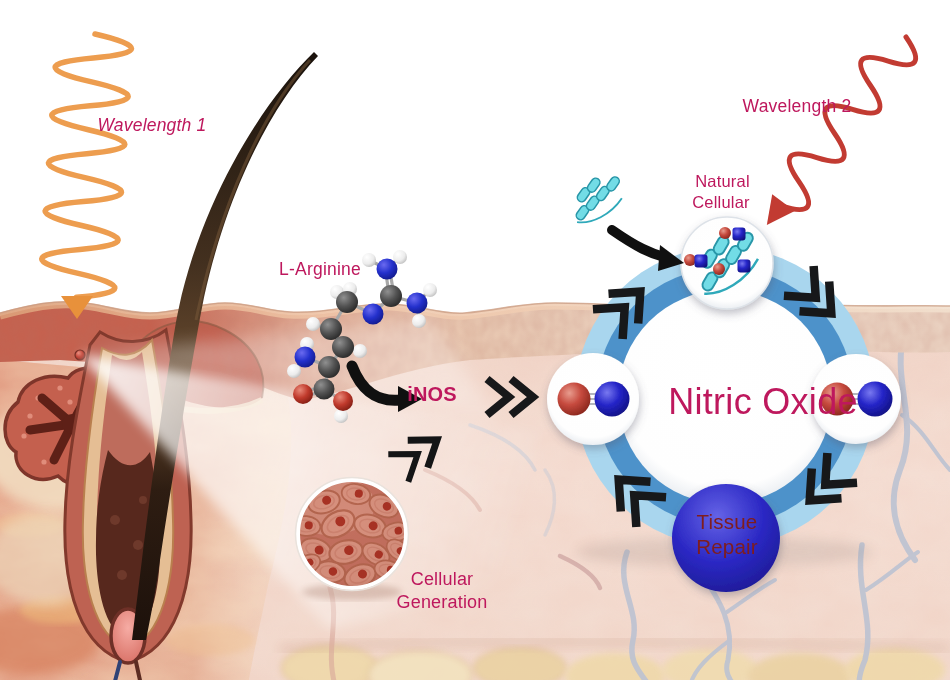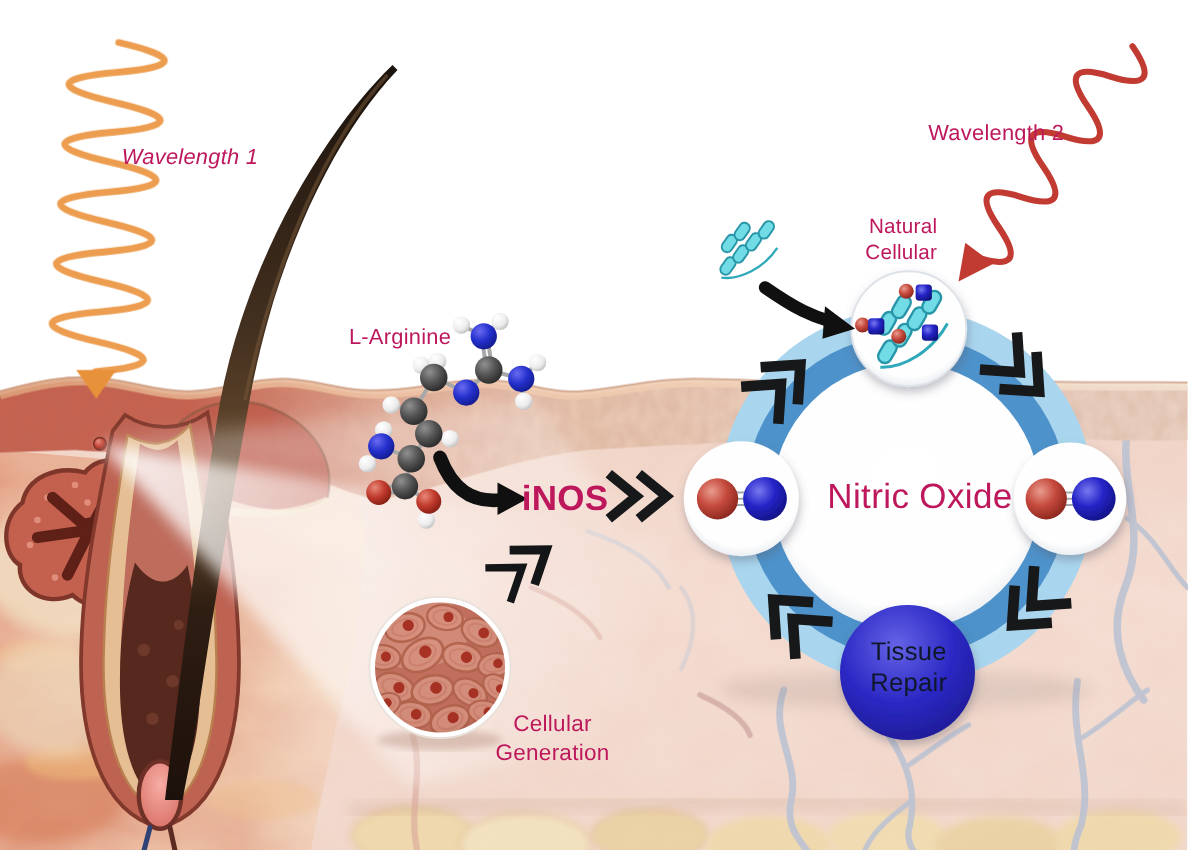--- a/index.html
+++ b/index.html
@@ -5,24 +5,24 @@
   html,body{margin:0;padding:0;background:#fff;}
   .stage{position:relative;width:950px;height:685px;background:#ffffff;overflow:hidden;
          font-family:"Liberation Sans",sans-serif;}
   .stage > svg{position:absolute;left:0;top:0;}
   .lbl{position:absolute;transform:translateX(-50%);text-align:center;color:#be185d;
        white-space:nowrap;letter-spacing:.2px;line-height:1.2;}
   .lbl div{white-space:nowrap;}
   .w1{left:152px;top:115px;font-size:17.5px;font-style:italic;}
   .w2{left:797px;top:96px;font-size:17.5px;}
   .larg{left:320px;top:259px;font-size:17.5px;}
-  .inos{left:452px;top:382px;font-size:28px;font-weight:700;}
-  .nox{left:736px;top:380px;font-size:28px;font-weight:500;letter-spacing:.3px;}
+  .inos{left:432px;top:382px;font-size:20px;font-weight:700;}
+  .nox{left:763px;top:380px;font-size:36px;font-weight:500;letter-spacing:.3px;}
   .nres{left:721px;top:171px;font-size:16.5px;line-height:21px;text-align:right;}
-  .trep{left:727px;top:509px;font-size:20.5px;font-weight:500;color:#0f172a;line-height:25px;text-align:center;}
+  .trep{left:727px;top:509px;font-size:20.5px;font-weight:500;color:#7f1d1d;line-height:25px;text-align:center;}
   .cgen{left:442px;top:568px;font-size:18px;line-height:23px;}
 </style>
 </head>
 <body>
 
 <div class="stage">
 <svg width="950" height="685" viewBox="0 0 950 685">
   <defs>
     <linearGradient id="skinBase" x1="0" y1="300" x2="0" y2="685" gradientUnits="userSpaceOnUse">
       <stop offset="0" stop-color="#F0D5C8"></stop>

